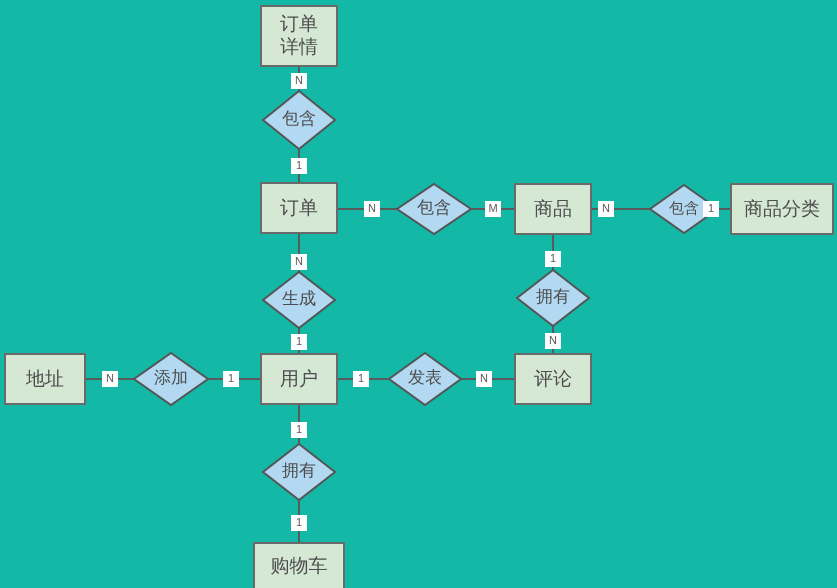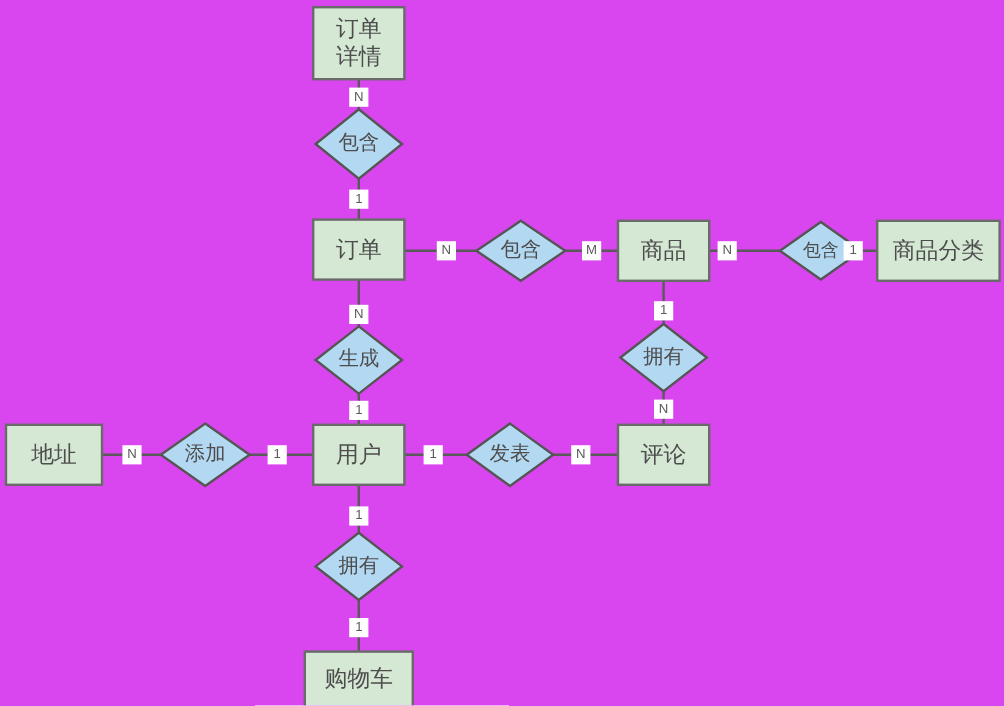--- a/index.html
+++ b/index.html
@@ -7,21 +7,21 @@
     padding: 0;
     background: #ffffff;
   }
   body {
     font-family: "Liberation Sans", "DejaVu Sans", sans-serif;
   }
   #canvas {
     position: relative;
     width: 837px;
     height: 588px;
-    background: #d946ef;
+    background: #14b8a6;
     overflow: hidden;
   }
   #er-svg {
     position: absolute;
     left: 0;
     top: 0;
     width: 837px;
     height: 588px;
   }
   .entity-rect {

